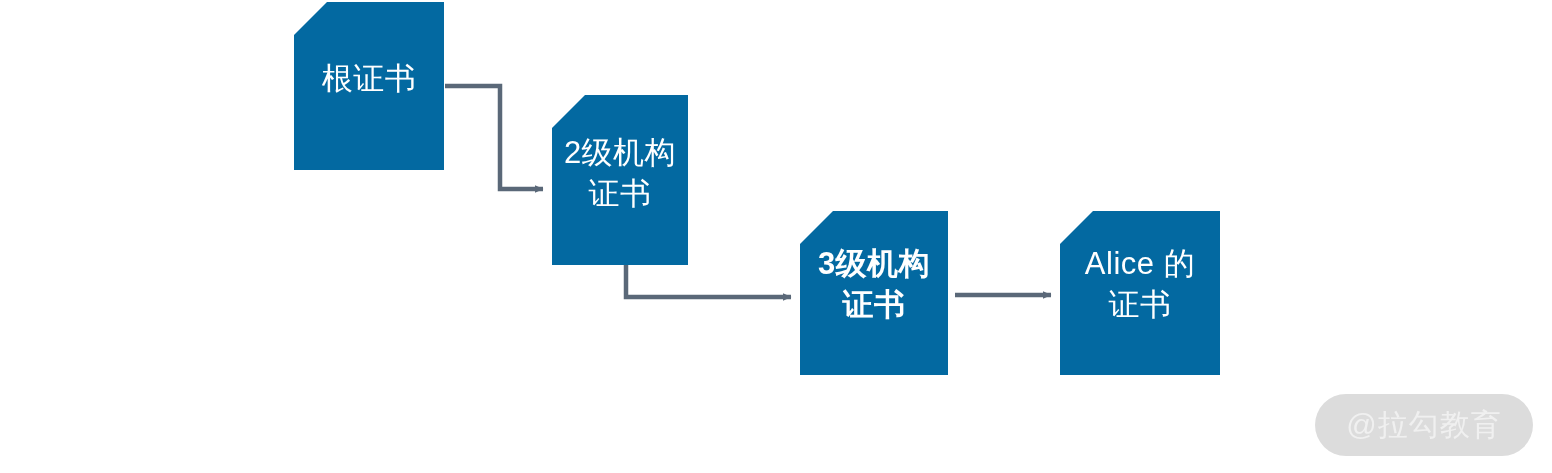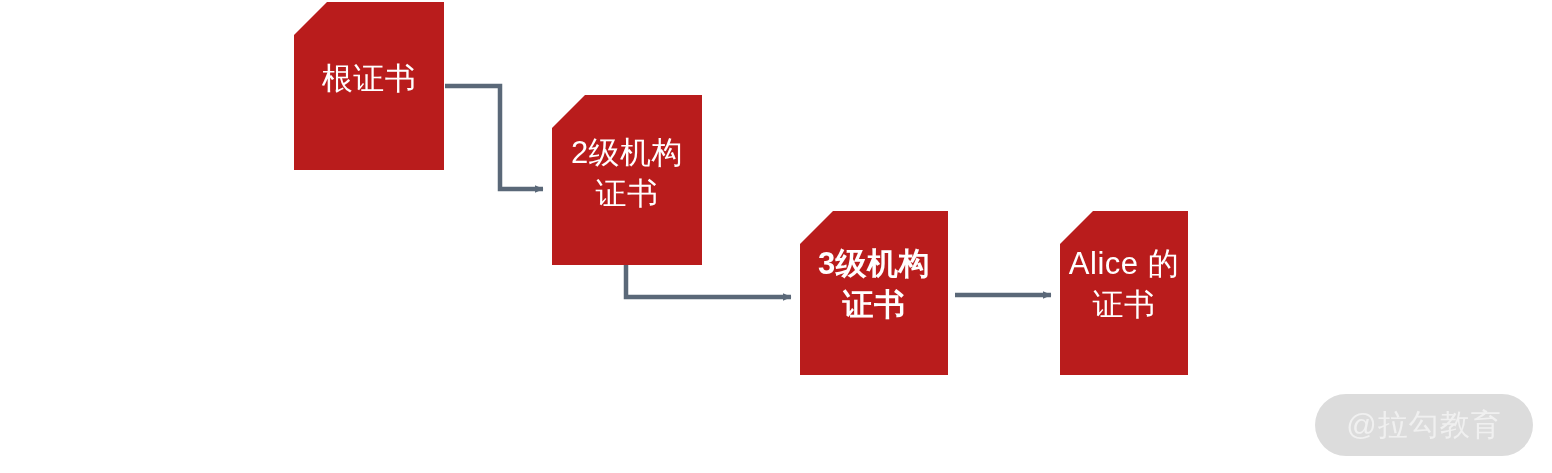--- a/index.html
+++ b/index.html
@@ -22,21 +22,21 @@
     position: absolute;
     left: 0;
     top: 0;
     width: 1552px;
     height: 473px;
   }
   
   .cert-node {
     position: absolute;
     box-sizing: border-box;
-    background: #b91c1c;
+    background: #0369a1;
     display: flex;
     align-items: center;
     justify-content: center;
     text-align: center;
     color: #ffffff;
     -webkit-clip-path: polygon(33px 0, 100% 0, 100% 100%, 0 100%, 0 33px);
     clip-path: polygon(33px 0, 100% 0, 100% 100%, 0 100%, 0 33px);
   }
   .cert-label {
     font-size: 31px;
@@ -46,34 +46,34 @@
     white-space: pre-line;
     padding: 0 6px;
   }
   #node-root {
     left: 294px;  top: 2px;   width: 150px; height: 168px;
   }
   #node-root .cert-label {
     margin-top: -14px;
   }
   #node-l2 {
-    left: 552px;  top: 95px;  width: 150px; height: 170px;
+    left: 552px;  top: 95px;  width: 136px; height: 170px;
   }
   #node-l2 .cert-label {
     margin-top: -14px;
   }
   #node-l3 {
     left: 800px;  top: 211px; width: 148px; height: 164px;
   }
   #node-l3 .cert-label {
     margin-top: -18px;
     font-weight: bold;
   }
   #node-alice {
-    left: 1060px; top: 211px; width: 128px; height: 164px; justify-content: center;
+    left: 1060px; top: 211px; width: 160px; height: 164px; justify-content: center;
   }
   #node-alice .cert-label {
     margin-top: -18px;
   }
   
   #watermark {
     position: absolute;
     left: 1315px;
     top: 394px;
     width: 218px;

